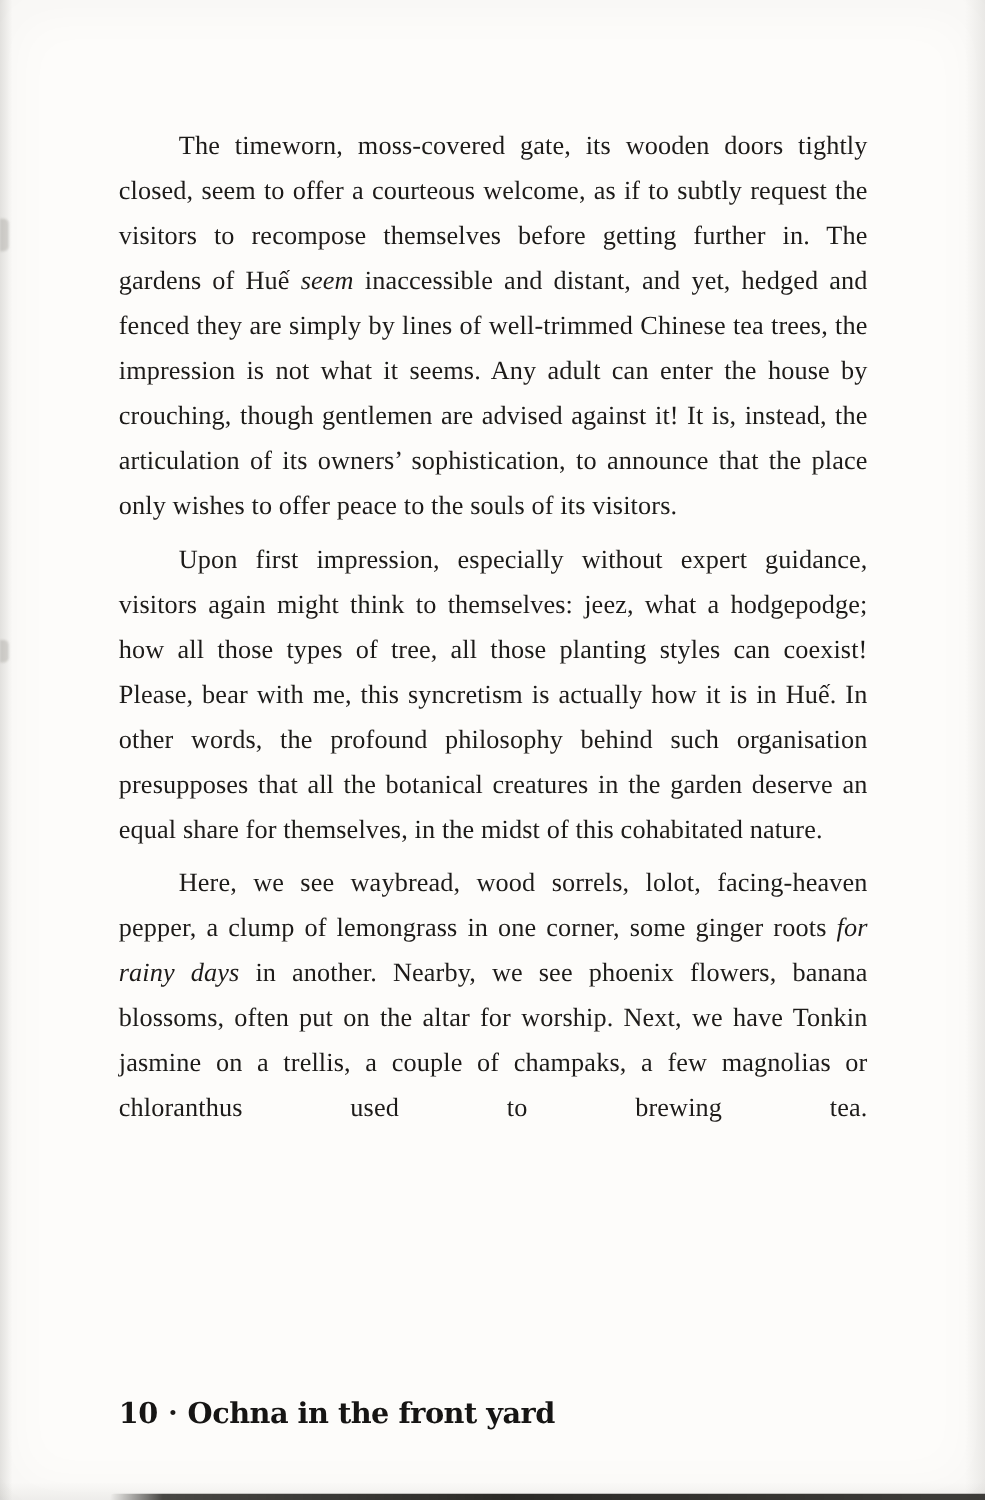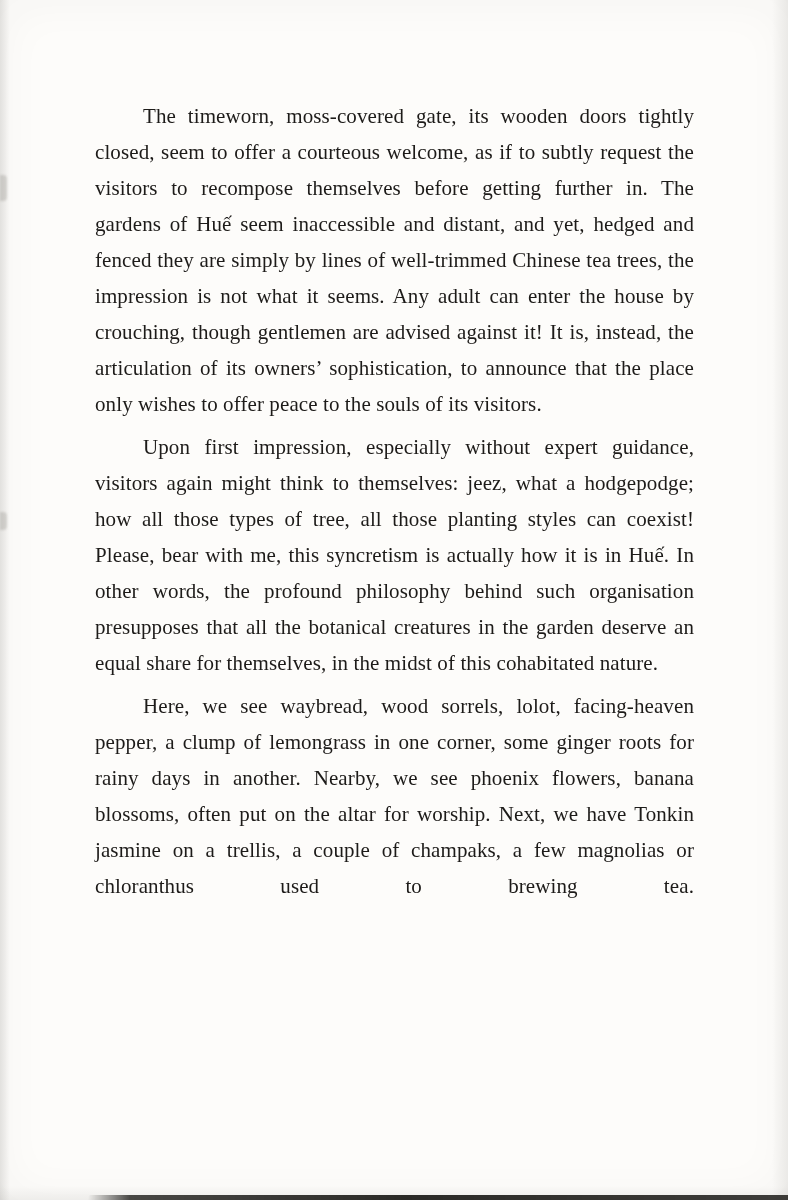--- a/index.html
+++ b/index.html
@@ -32,21 +32,21 @@
     line-height: 36px;
     text-align: justify;
     text-indent: 48px;
     margin-bottom: 7px;
     letter-spacing: 0.1px;
   }
   .para:last-child {
     text-align-last: justify;
     margin-bottom: 0;
   }
-  .italic { }
+  .italic { font-style: italic; }
   .footer {
     position: absolute;
     left: 95px;
     top: 1117px;
     font-family: "DejaVu Serif", "Liberation Serif", serif;
     font-size: 23px;
     font-weight: 700;
     letter-spacing: -0.4px;
     color: #161514;
     white-space: nowrap;
@@ -87,18 +87,21 @@
 <body>
 
 <div class="page">
 
   <div class="text-block">
       <p class="para"><span>The timeworn, moss-covered gate, its wooden doors tightly closed, seem to offer a courteous welcome, as if to subtly request the visitors to recompose themselves before getting further in. The gardens of Huế </span><span class="italic">seem</span><span> inaccessible and distant, and yet, hedged and fenced they are simply by lines of well-trimmed Chinese tea trees, the impression is not what it seems. Any adult can enter the house by crouching, though gentlemen are advised against it! It is, instead, the articulation of its owners’ sophistication, to announce that the place only wishes to offer peace to the souls of its visitors.</span></p>
       <p class="para"><span>Upon first impression, especially without expert guidance, visitors again might think to themselves: jeez, what a hodgepodge; how all those types of tree, all those planting styles can coexist! Please, bear with me, this syncretism is actually how it is in Huế. In other words, the profound philosophy behind such organisation presupposes that all the botanical creatures in the garden deserve an equal share for themselves, in the midst of this cohabitated nature.</span></p>
       <p class="para"><span>Here, we see waybread, wood sorrels, lolot, facing-heaven pepper, a clump of lemongrass in one corner, some ginger roots </span><span class="italic">for rainy days</span><span> in another. Nearby, we see phoenix flowers, banana blossoms, often put on the altar for worship. Next, we have Tonkin jasmine on a trellis, a couple of champaks, a few magnolias or chloranthus used to brewing tea.</span></p>
     </div>
 
+  <div class="footer">
+    <span>10</span><span class="sep">•</span><span>Ochna in the front yard</span>
+  </div>
 
   <div class="scan-edge-bottom"></div>
   <div class="scan-smudge smudge-1"></div>
   <div class="scan-smudge smudge-2"></div>
 
 </div>
 
 </body></html>

